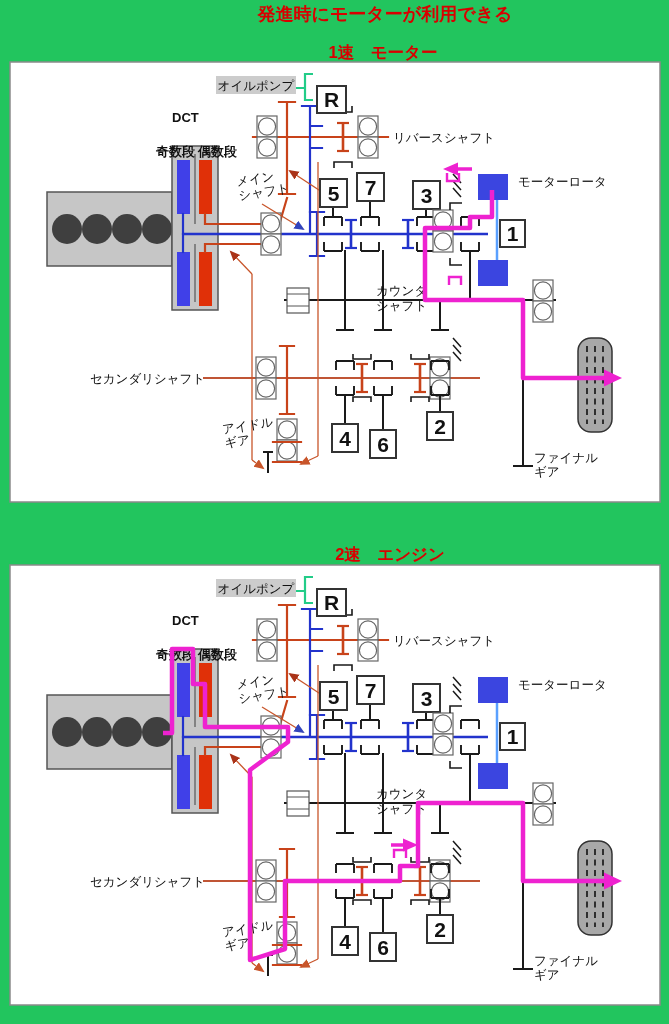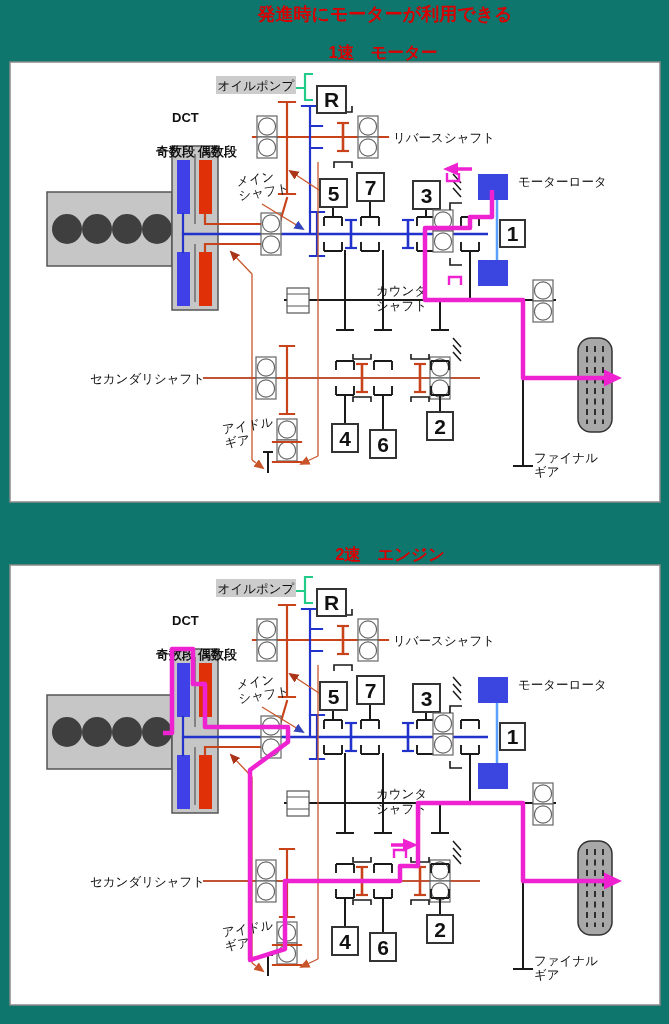--- a/index.html
+++ b/index.html
@@ -1,16 +1,16 @@
 <!DOCTYPE html>
 <html><head>
 <meta charset="utf-8">
 <style>
   html,body{margin:0;padding:0;background:#fff;}
-  .stage{width:669px;height:1024px;position:relative;background:#0f766e;overflow:hidden;}
+  .stage{width:669px;height:1024px;position:relative;background:#22c55e;overflow:hidden;}
   svg{display:block;}
   svg text{font-family:"Liberation Sans","DejaVu Sans",sans-serif;}
   .k{stroke:#1a1a1a;stroke-width:2;fill:none;stroke-linecap:square;}
   .kt{stroke:#1a1a1a;stroke-width:1.6;fill:none;}
   .o{stroke:#c8431a;stroke-width:2.2;fill:none;stroke-linecap:square;}
   .ot{stroke:#c8552a;stroke-width:1.3;fill:none;}
   .b{stroke:#2233cc;stroke-width:2.2;fill:none;stroke-linecap:square;}
   .box{fill:#fff;stroke:#333;stroke-width:2;}
   .num{font-size:21px;font-weight:600;fill:#111;text-anchor:middle;}
   .lbl{font-size:12.5px;fill:#111;}

